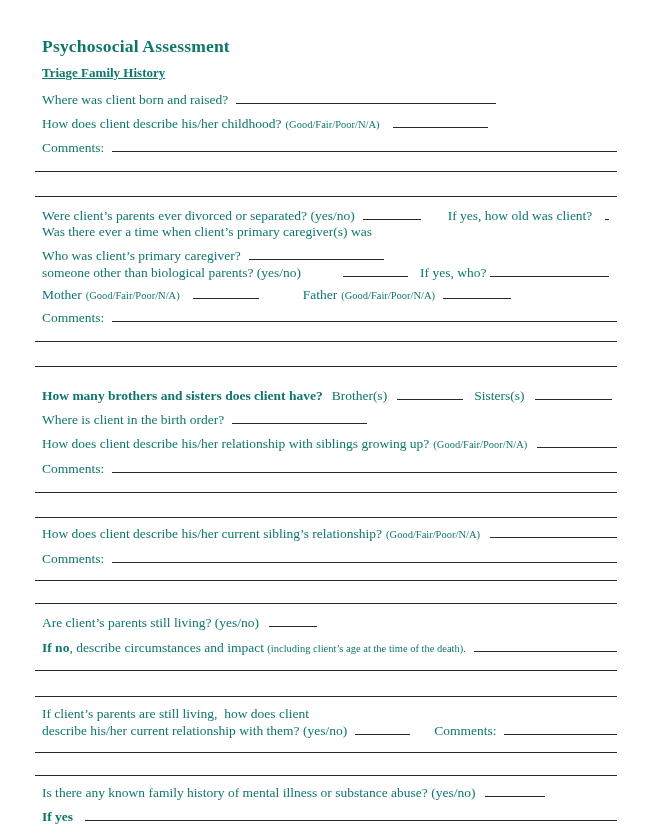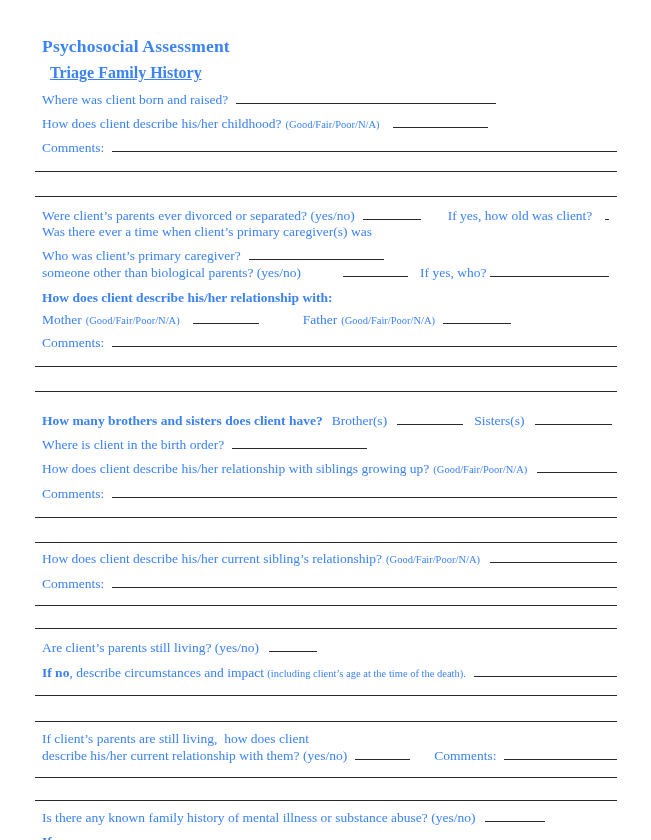--- a/index.html
+++ b/index.html
@@ -1,25 +1,25 @@
 <!DOCTYPE html>
 <html><head>
 <meta charset="utf-8">
 <style>
   html,body { margin:0; padding:0; background:#ffffff; }
   .page {
     width:651px; height:840px; box-sizing:border-box;
     padding:36px 34px 0 42px;
     background:#ffffff;
     font-family:"Liberation Serif","DejaVu Serif",serif;
-    font-size:13.5px; color:#3b82f6;
+    font-size:13.5px; color:#0f766e;
     overflow:hidden;
   }
   .title { font-size:17.5px; font-weight:bold; letter-spacing:.2px; line-height:20px; }
-  .heading { font-size:16px; font-weight:bold; text-decoration:underline; line-height:17px; margin-top:8px;margin-left:8px; }
+  .heading { font-size:13px; font-weight:bold; text-decoration:underline; line-height:17px; margin-top:8px; }
   .row { display:flex; align-items:baseline; line-height:16px; margin-top:7px; }
   .t { white-space:pre-wrap; }
   .b { font-weight:bold; }
   .sm { font-size:10.5px; }
   .blank {
     display:inline-block; height:12px;
     border-bottom:1.5px solid #2a2a2a;
     margin-bottom:-2px;
   }
   .fl { flex:1 1 auto; }
@@ -66,23 +66,20 @@
     <span class="t">Who was client’s primary caregiver?</span>
     <span class="blank" style="margin-left:8px;width:135px"></span>
   </div>
   <div class="row" style="margin-top:0">
     <span class="t">someone other than biological parents? (yes/no)</span>
     <span class="blank" style="margin-left:42px;width:65px"></span>
     <span class="t" style="margin-left:12px">If yes, who?</span>
     <span class="blank fl" style="margin-left:4px;margin-right:8px"></span>
   </div>
 
-  <div class="row b" style="margin-top:9px">
-    <span class="t">How does client describe his/her relationship with:</span>
-  </div>
 
   <div class="row" style="margin-top:5px">
     <span class="t">Mother</span>
     <span class="t sm" style="margin-left:4px">(Good/Fair/Poor/N/A)</span>
     <span class="blank" style="margin-left:13px;width:66px"></span>
     <span class="t" style="margin-left:44px">Father</span>
     <span class="t sm" style="margin-left:4px">(Good/Fair/Poor/N/A)</span>
     <span class="blank" style="margin-left:8px;width:68px"></span>
   </div>
 

